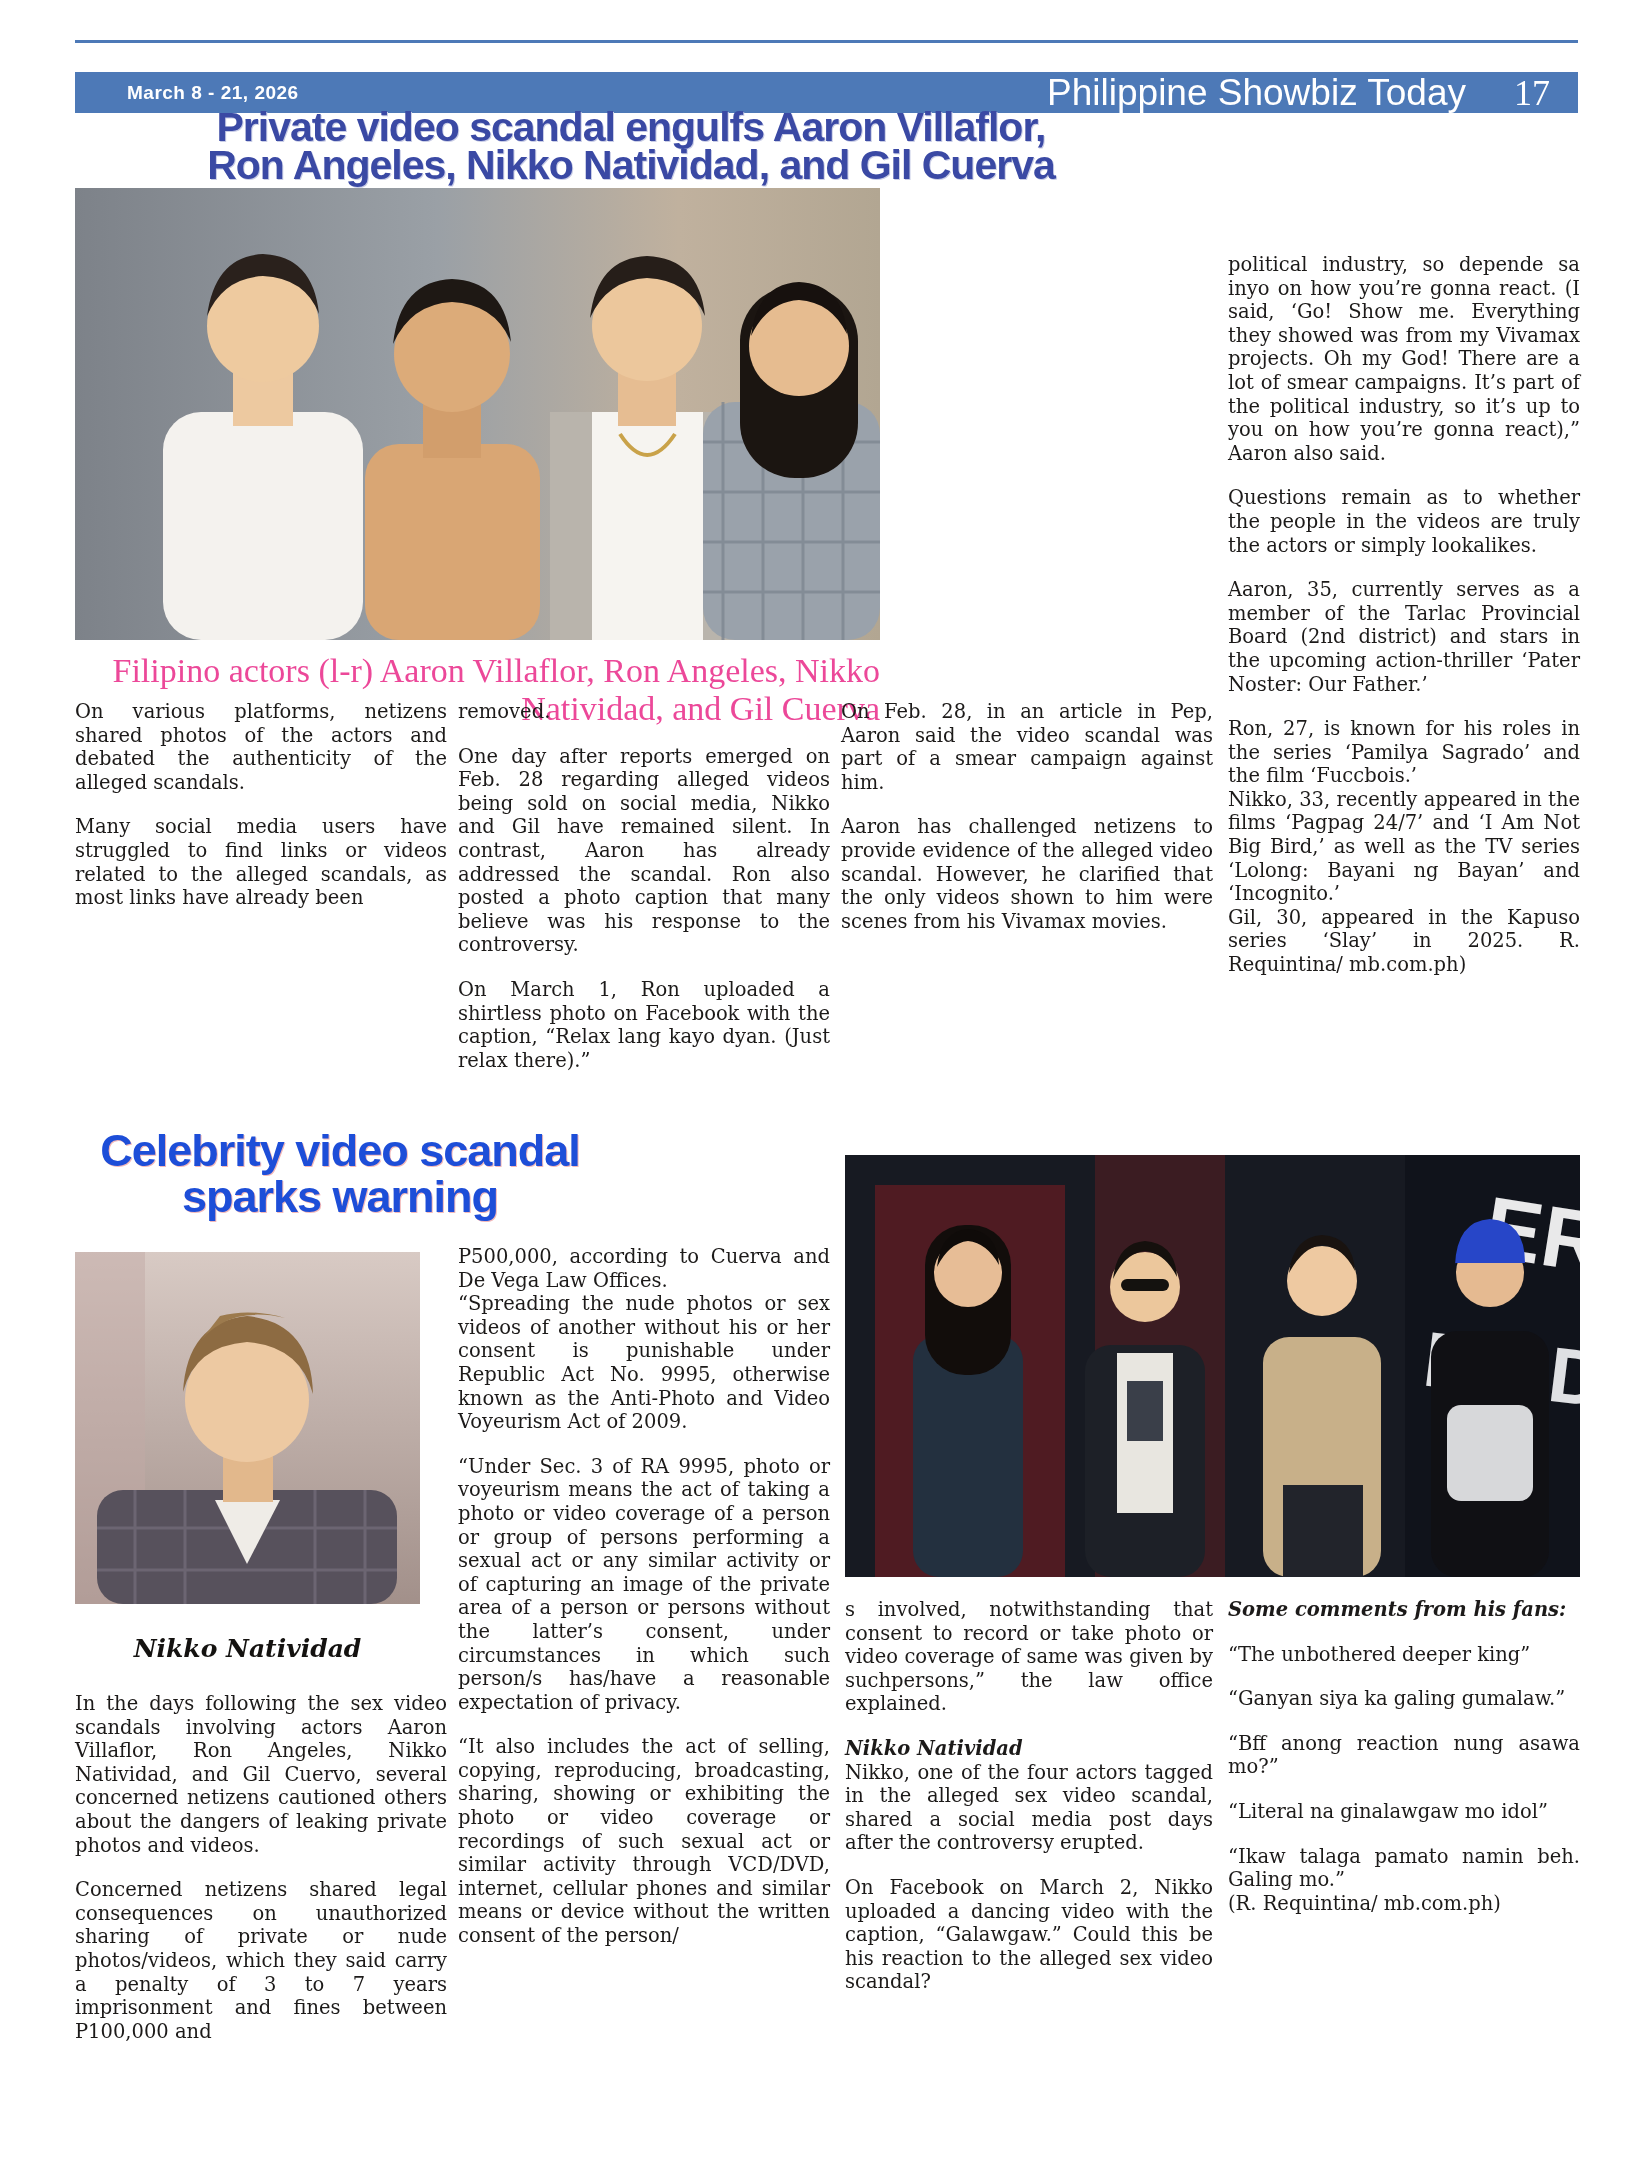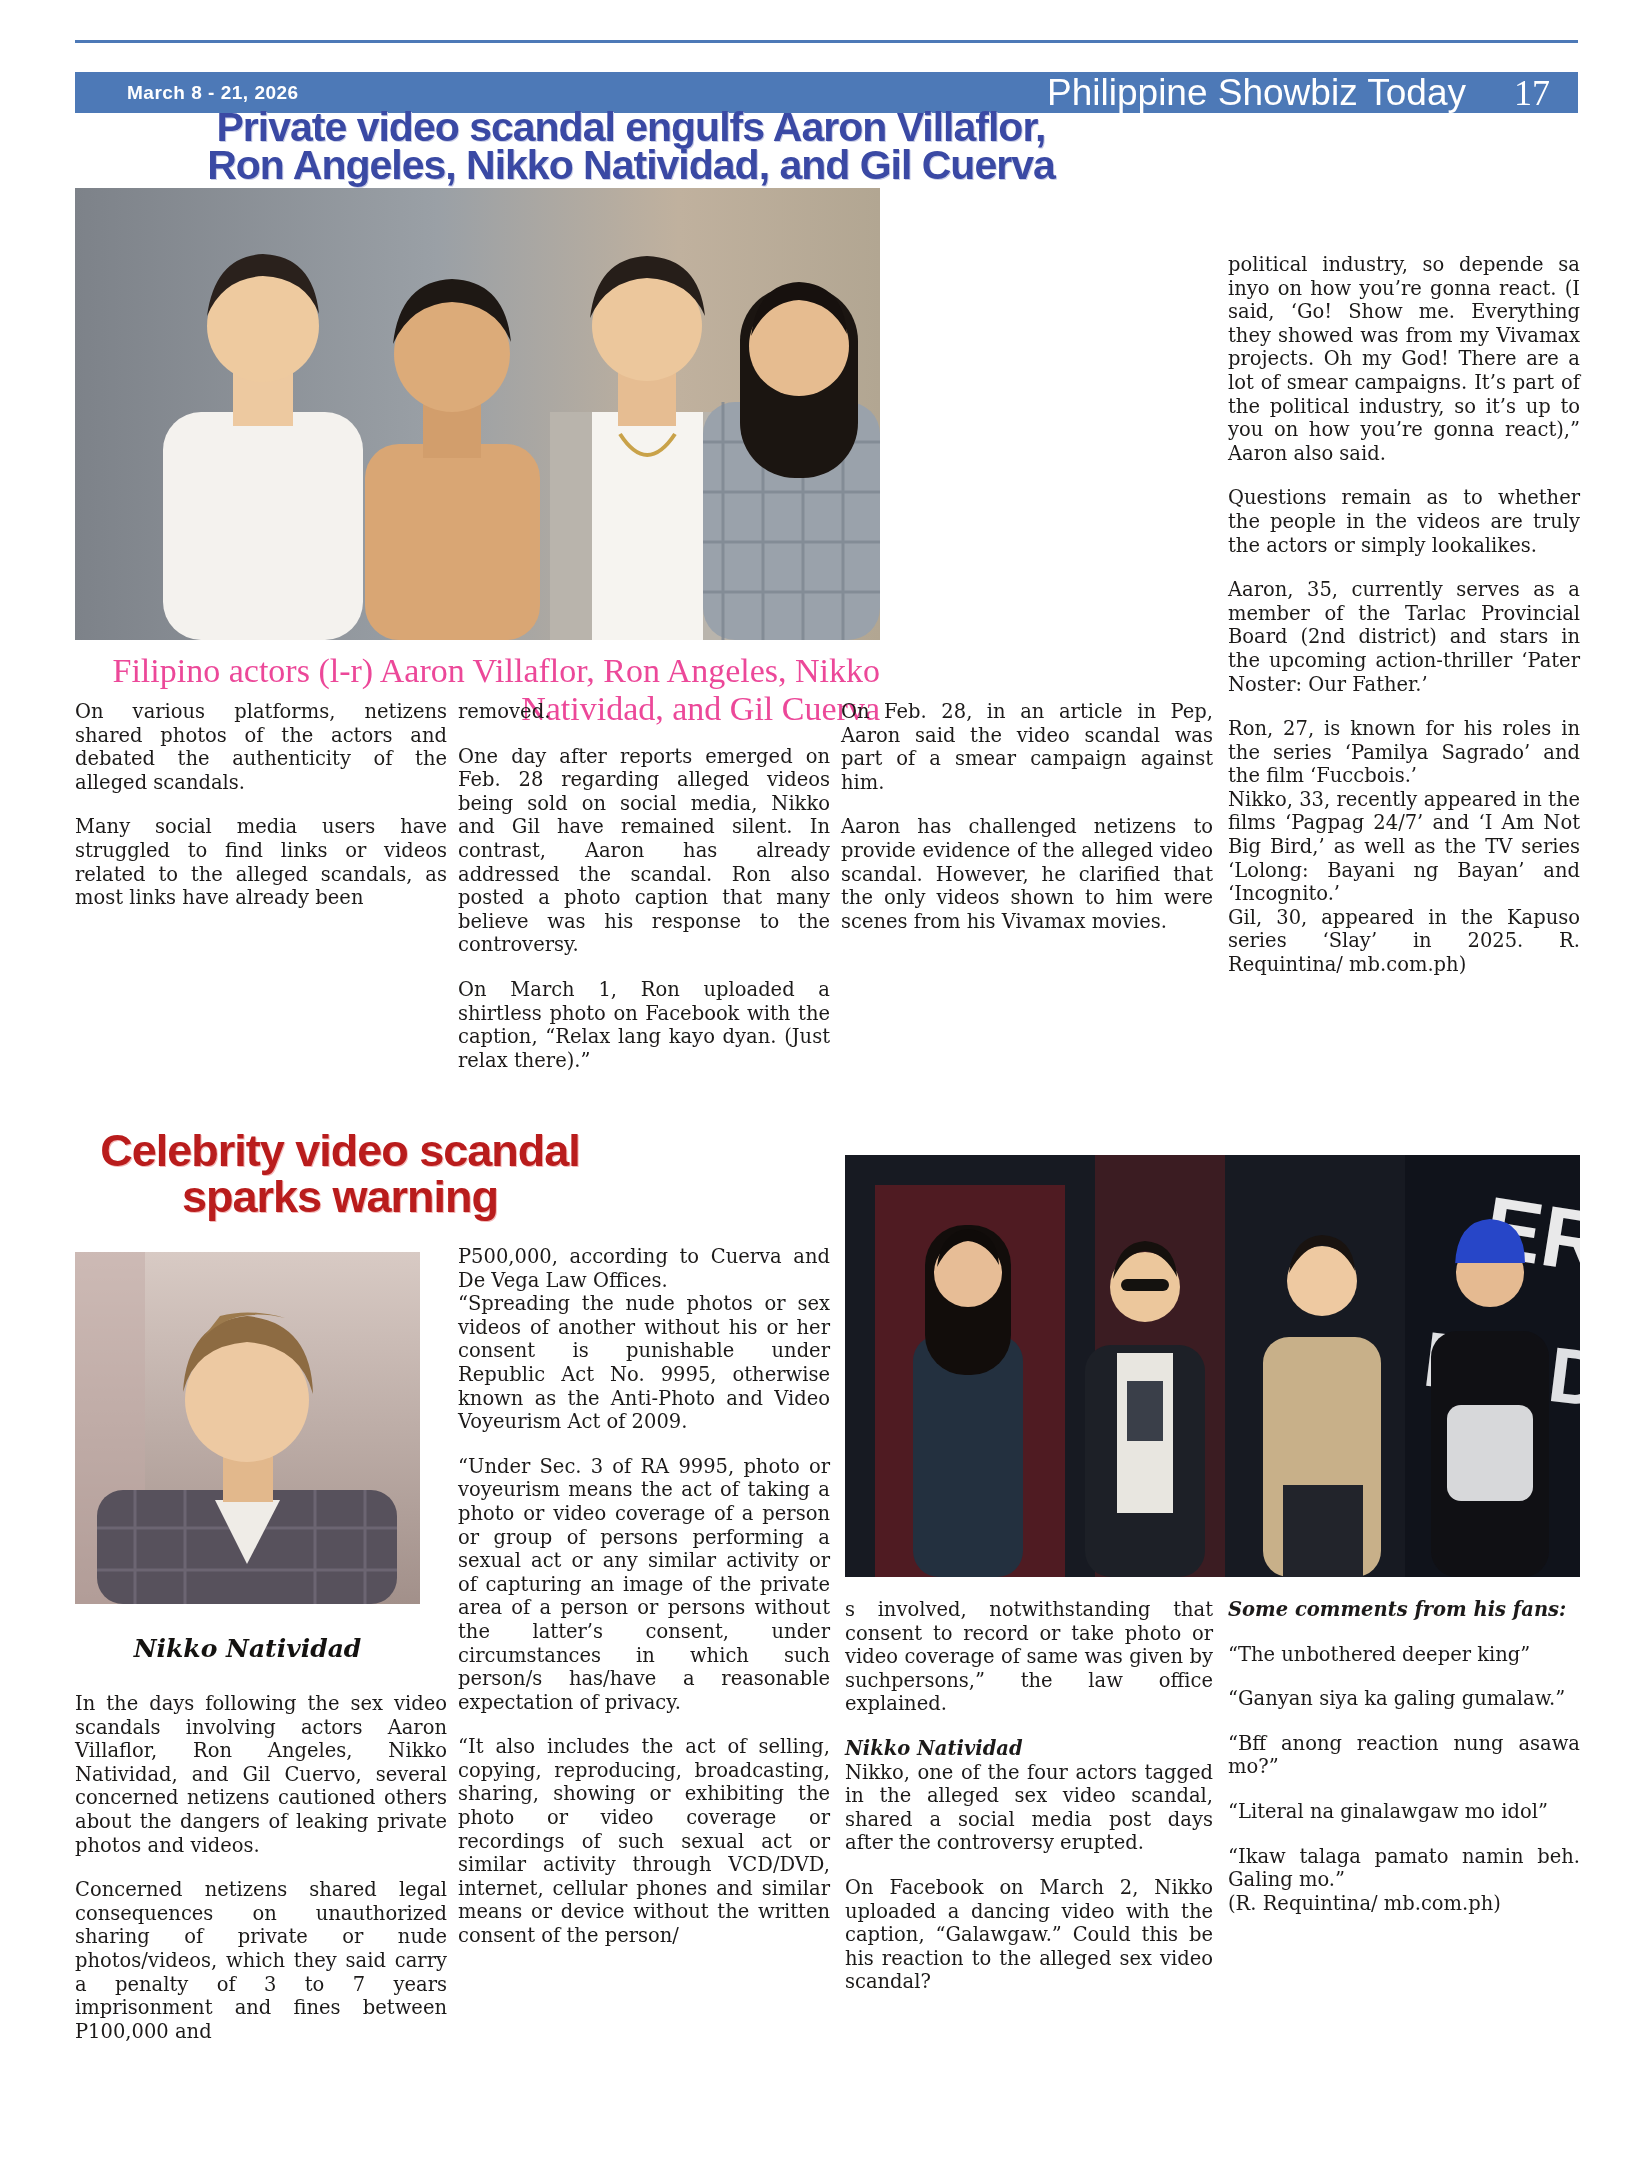--- a/index.html
+++ b/index.html
@@ -15,21 +15,21 @@
   .pub-wrap{display:flex;align-items:center;}
   .pub{font-family:"Liberation Sans",sans-serif;font-size:37px;}
   .pagenum{font-family:"Liberation Serif",serif;font-size:36px;margin-left:48px;}
 
   
   .headline1{position:absolute;left:75px;top:108px;width:1112px;margin:0;text-align:center;
              font-family:"Liberation Sans",sans-serif;font-weight:800;font-size:41px;line-height:38px;
              letter-spacing:-1px;color:#3a49a4;text-shadow:1px 1px 0 #c9cde6;}
   .headline2{position:absolute;left:60px;top:1128px;width:560px;margin:0;text-align:center;
              font-family:"Liberation Sans",sans-serif;font-weight:800;font-size:45px;line-height:46px;
-             letter-spacing:-1px;color:#b91c1c;text-shadow:1px 1px 0 #f3b9b9;}
+             letter-spacing:-1px;color:#1d4ed8;text-shadow:1px 1px 0 #f3b9b9;}
 
   
   .photo{position:absolute;overflow:hidden;background:#888;}
   .photo svg{display:block;width:100%;height:100%;}
   .photo1{left:75px;top:188px;width:805px;height:452px;}
   .photo2{left:75px;top:1252px;width:345px;height:352px;}
   .photo3{left:845px;top:1155px;width:735px;height:422px;}
 
   .caption1{position:absolute;left:75px;top:652px;width:805px;text-align:right;
             font-family:"Liberation Serif",serif;font-size:34px;color:#ec4899;}

